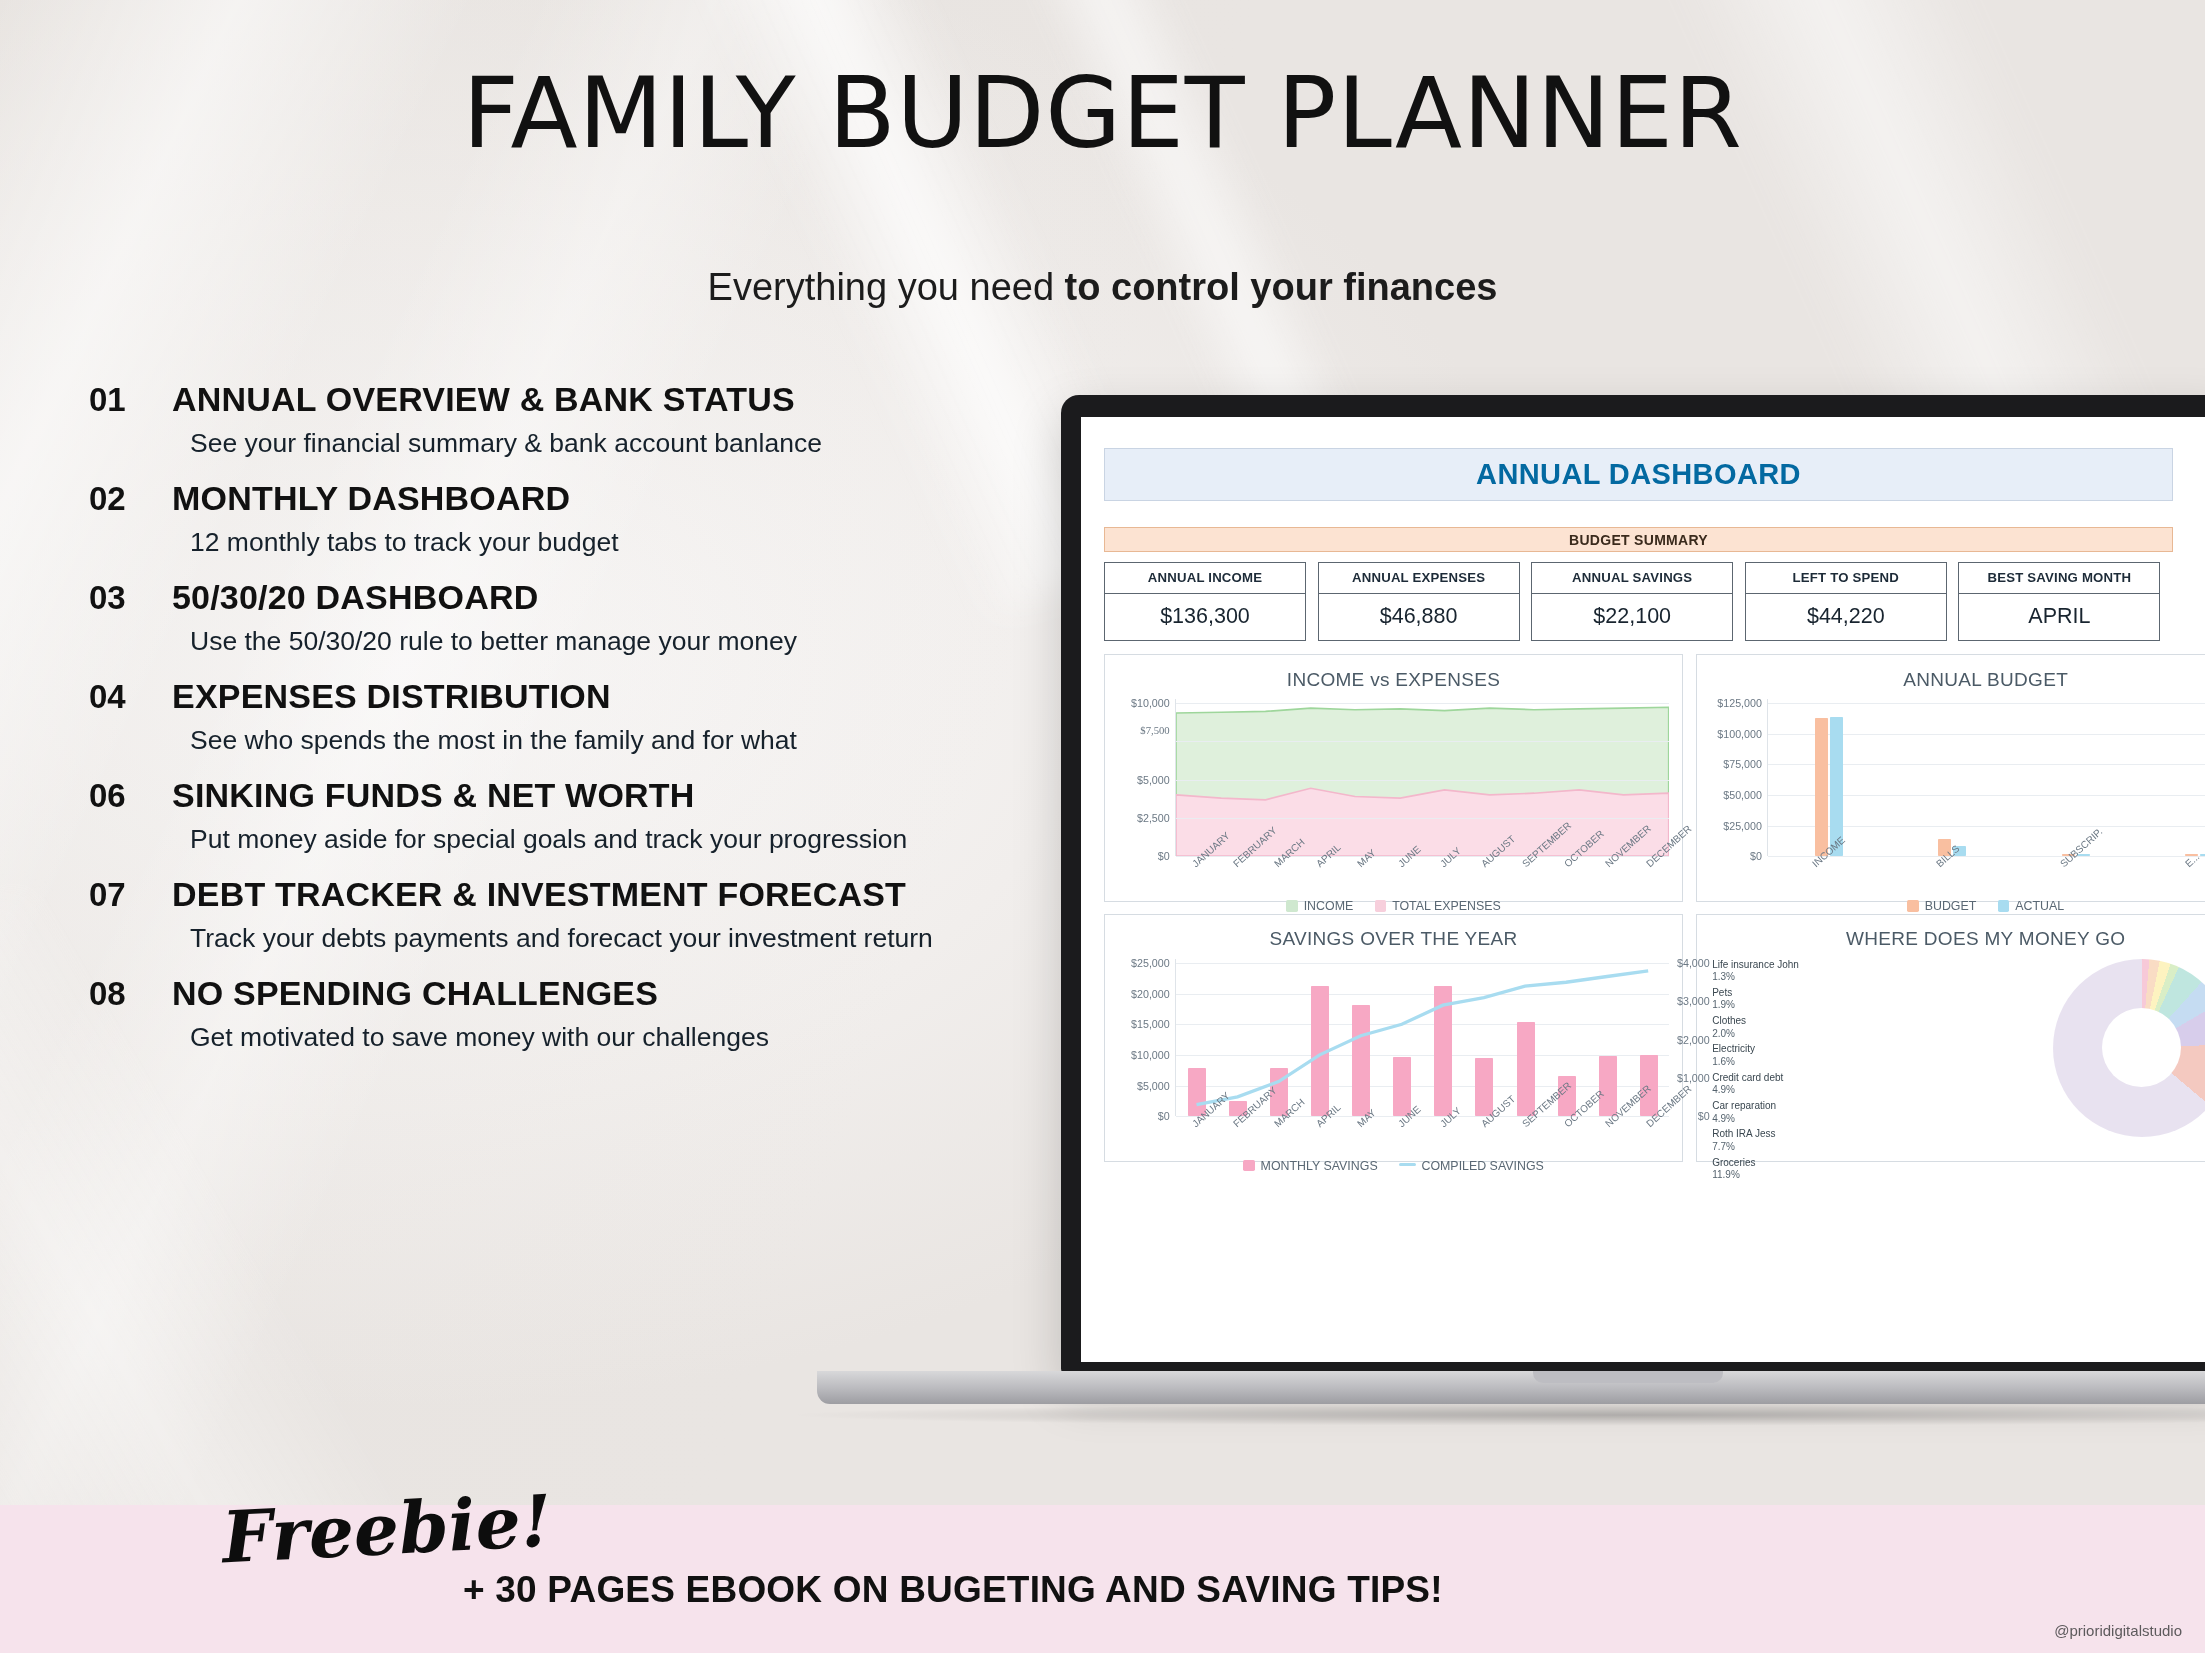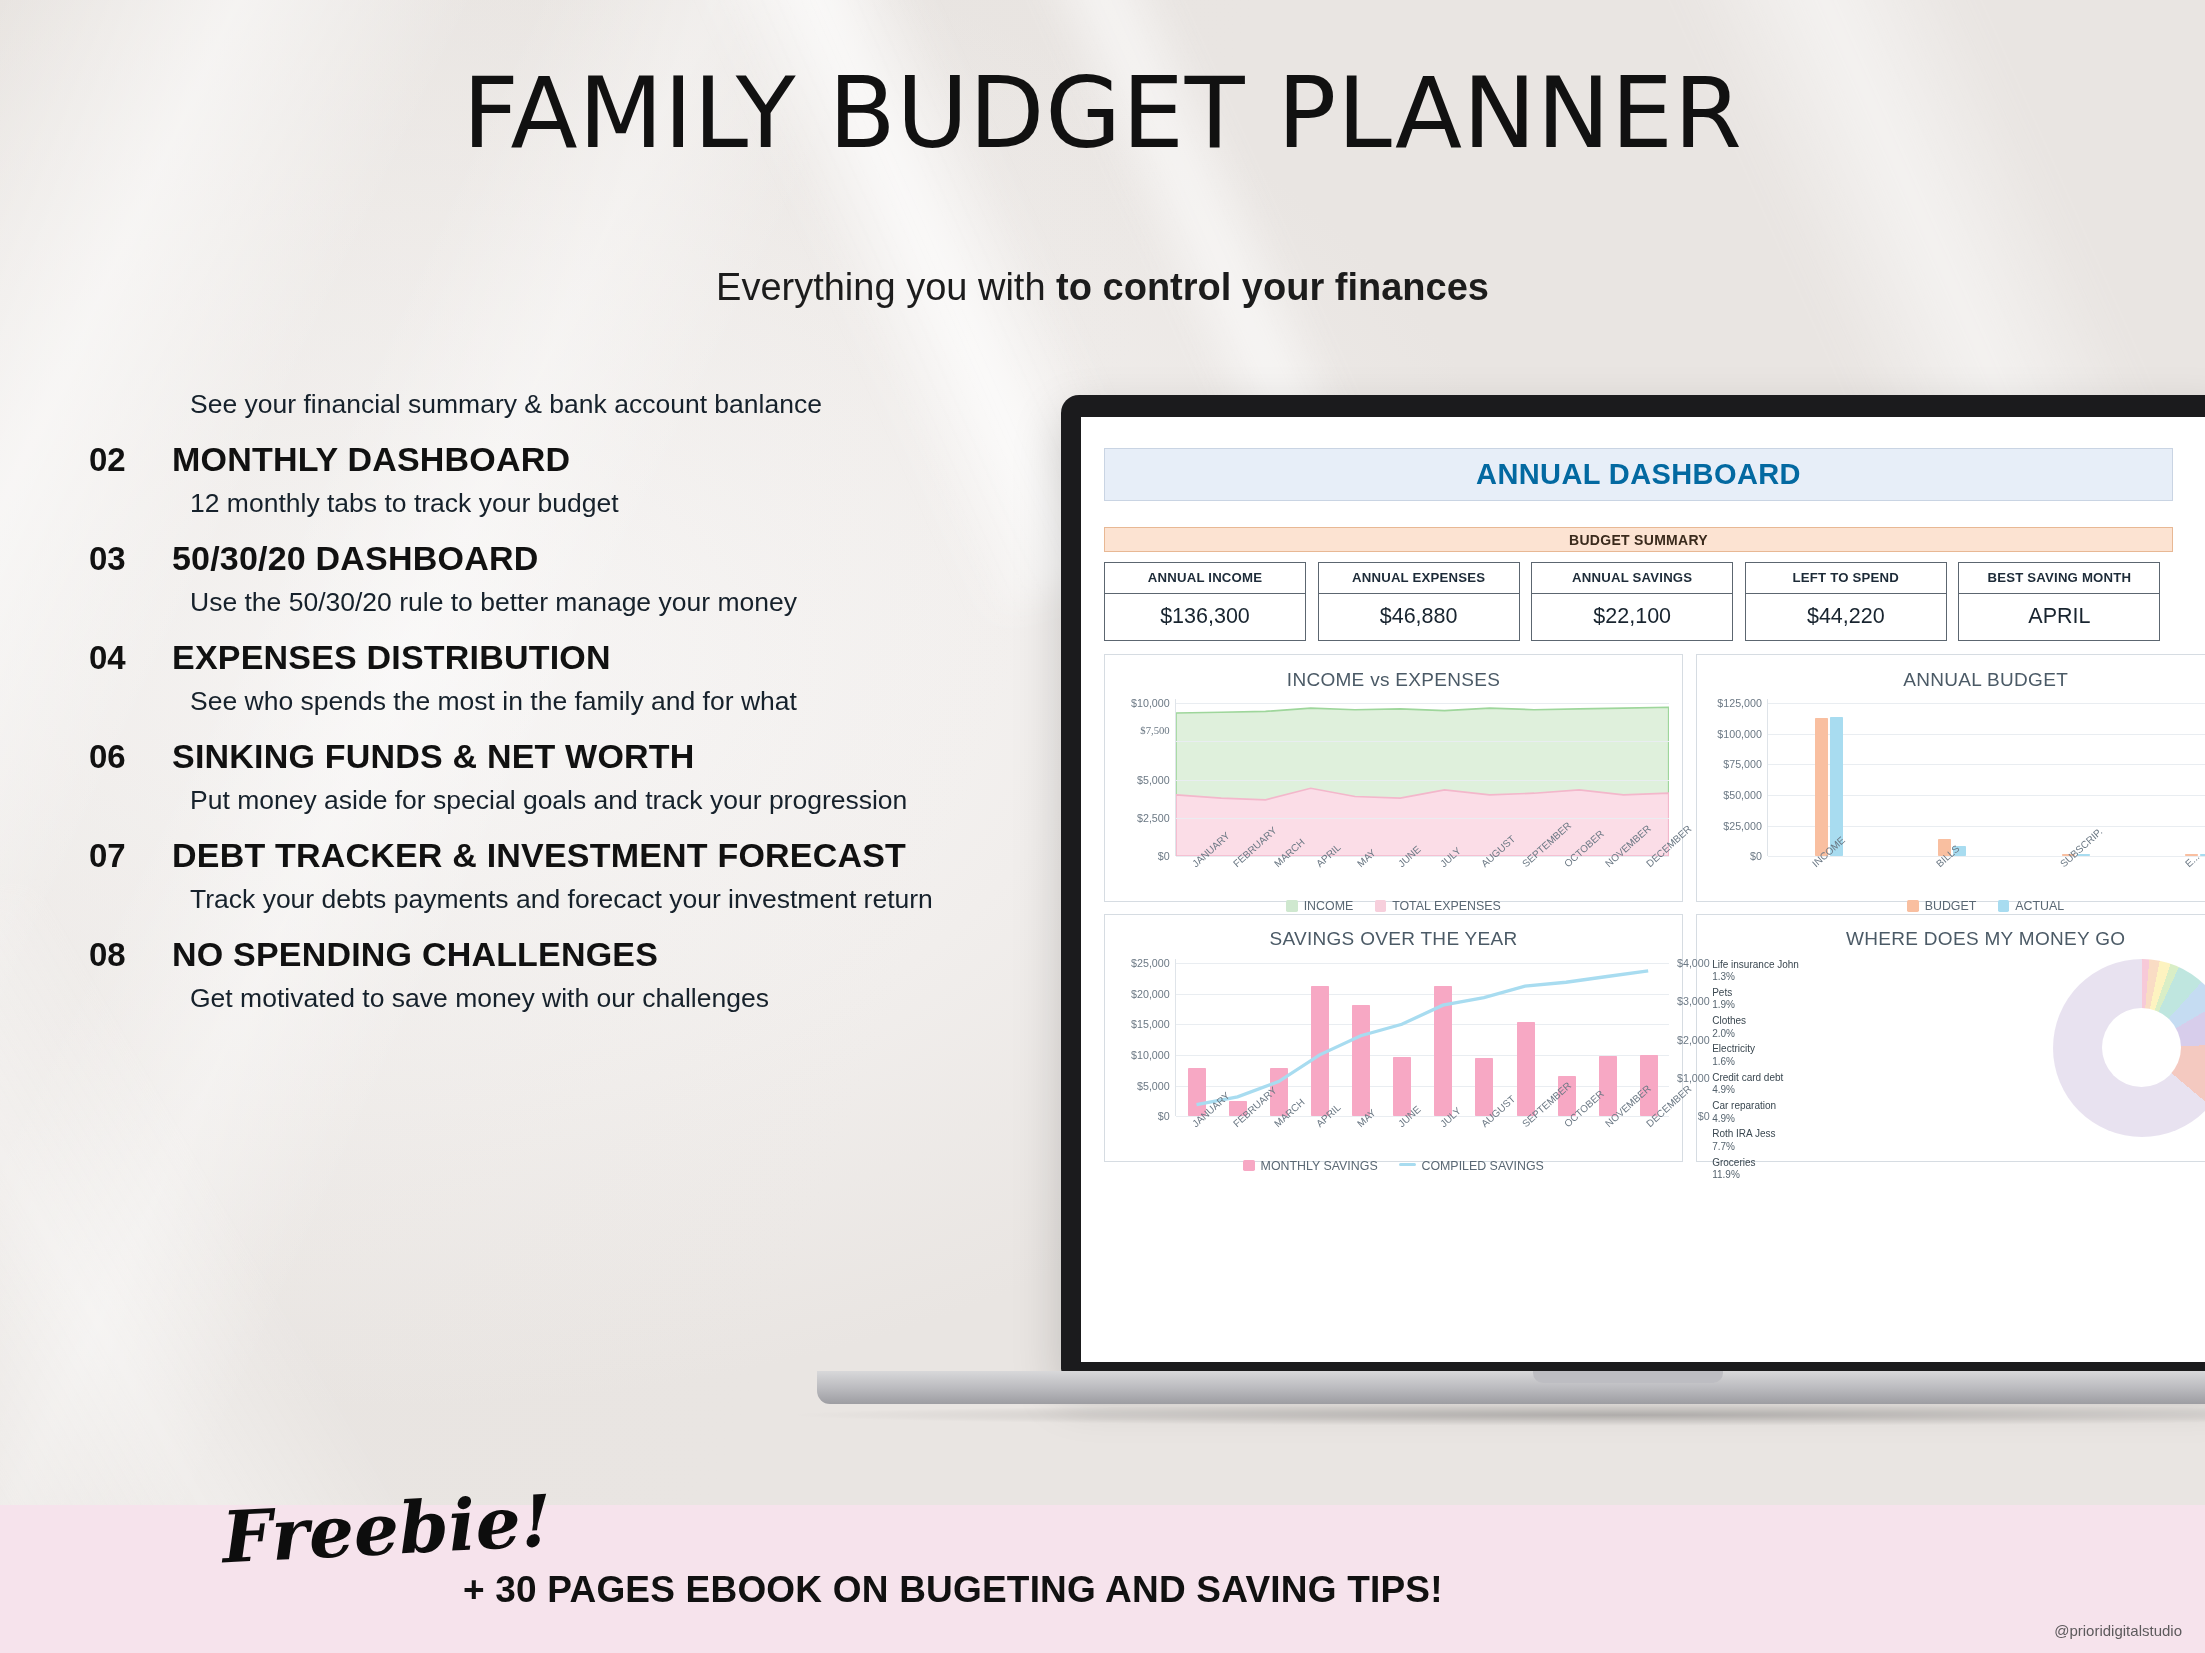--- a/index.html
+++ b/index.html
@@ -334,25 +334,29 @@
 <body>
 
 <div class="bg"></div>
 <div class="streak s1"></div>
 <div class="streak s2"></div>
 <div class="streak s3"></div>
 <div class="streak s4"></div>
 
 <div class="title">FAMILY BUDGET PLANNER</div>
 <div class="subtitle">
-  <span>Everything you with </span><b>to control your finances</b>
+  <span>Everything you need </span><b>to control your finances</b>
 </div>
 
 <div class="features" id="features">
     <div class="feature">
+      <div class="feature-head">
+        <div class="feature-num">01</div>
+        <div class="feature-title">ANNUAL OVERVIEW &amp; BANK STATUS</div>
+      </div>
       <div class="feature-desc">See your financial summary &amp;  bank account banlance</div>
     </div>
     <div class="feature">
       <div class="feature-head">
         <div class="feature-num">02</div>
         <div class="feature-title">MONTHLY DASHBOARD</div>
       </div>
       <div class="feature-desc">12 monthly tabs to track your budget</div>
     </div>
     <div class="feature">

